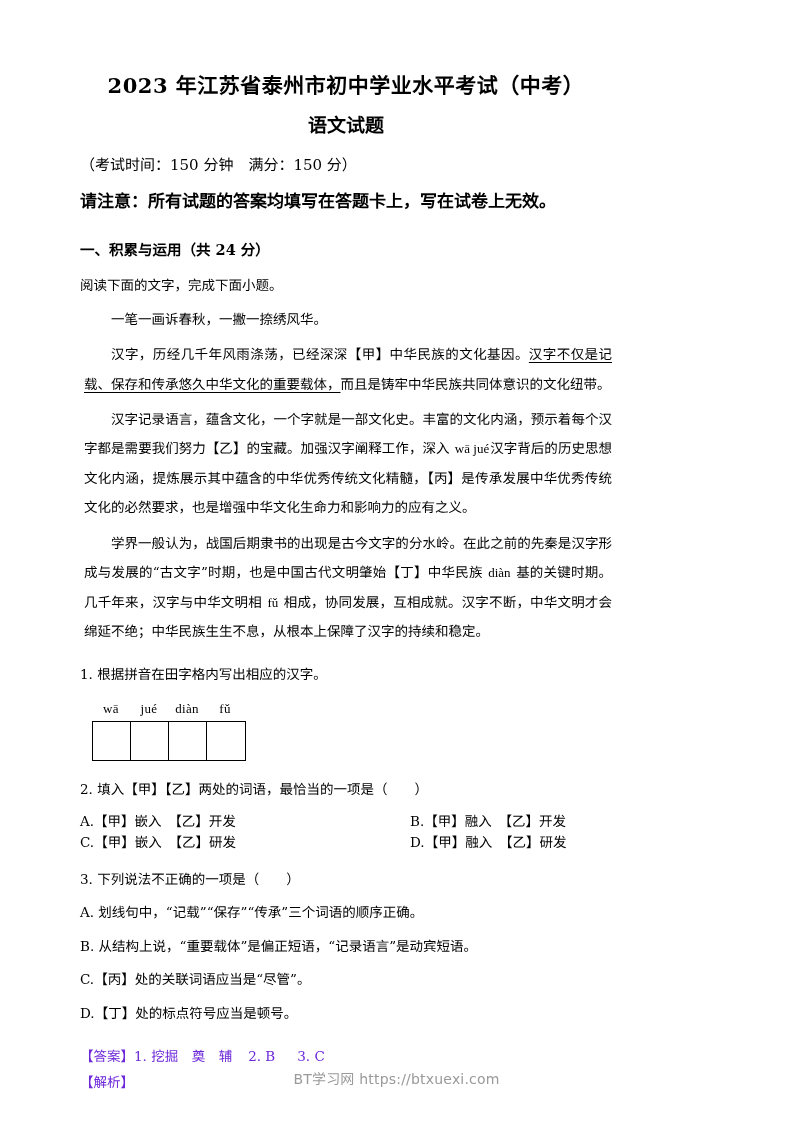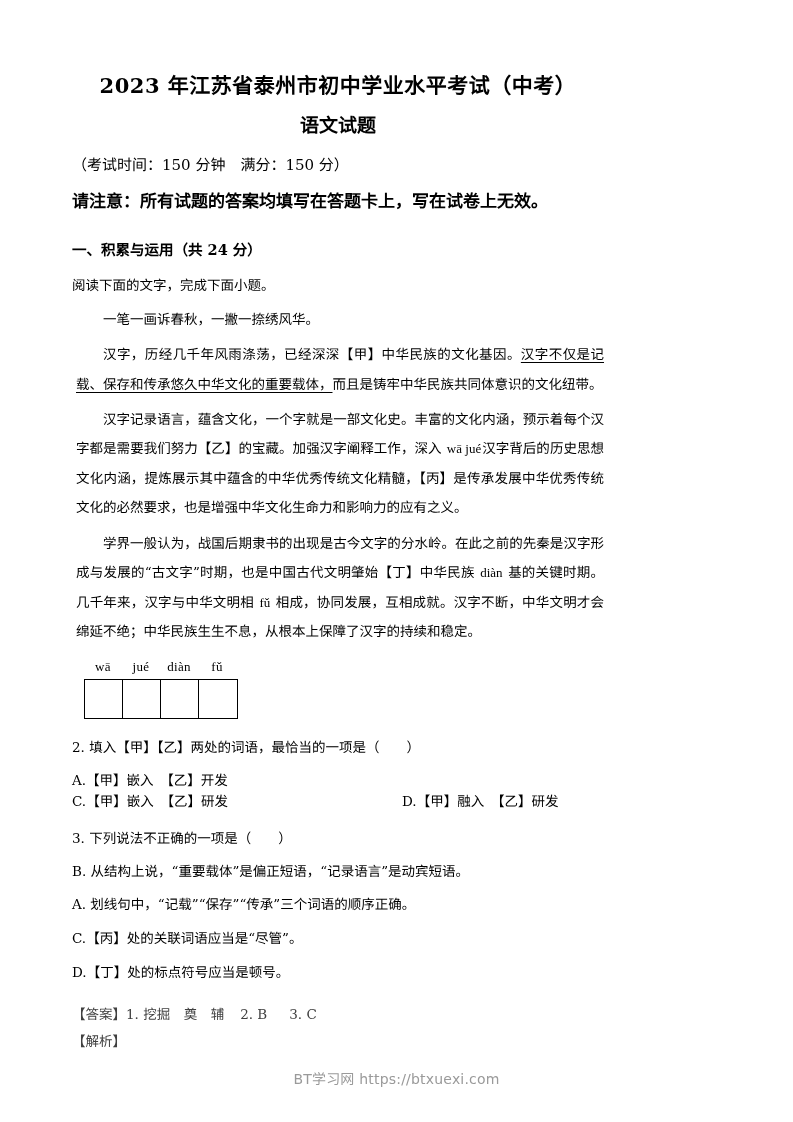--- a/index.html
+++ b/index.html
@@ -11,21 +11,21 @@
     width: 793px;
     height: 1122px;
     position: relative;
     font-family: "DejaVu Serif", "Liberation Serif", serif;
     color: #000000;
     overflow: hidden;
   }
 
   .page {
     position: absolute;
-    left: 4px; top: 0;
+    left: 12px; top: 0;
     width: 673px;
     height: 1122px;
     box-sizing: border-box;
     padding: 56px 73px 0 68px;
   }
 
   
   .title-main {
     text-align: center;
     font-size: 21px;
@@ -144,21 +144,21 @@
     height: 38px;
     flex: 0 0 38px;
     border-right: 1.6px solid #000;
     box-sizing: border-box;
   }
   .grid-cell:last-child { border-right: none; }
 
   
   .answer-block {
     margin: 18px 0 0 0;
-    color: #404040;
+    color: #6d28d9;
     font-size: 13.5px;
   }
   .answer-line {
     line-height: 1.95;
   }
   .ans-gap-1 { padding-left: 16px; }
   .ans-gap-2 { padding-left: 22px; }
 
   
   .footer {
@@ -193,50 +193,52 @@
   </div>
 
   <div class="para">
     <span>汉字记录语言，蕴含文化，一个字就是一部文化史。丰富的文化内涵，预示着每个汉字都是需要我们努力【乙】的宝藏。加强汉字阐释工作，深入 </span><span class="py">wā jué</span><span>汉字背后的历史思想文化内涵，提炼展示其中蕴含的中华优秀传统文化精髓，【丙】是传承发展中华优秀传统文化的必然要求，也是增强中华文化生命力和影响力的应有之义。</span>
   </div>
 
   <div class="para">
     <span>学界一般认为，战国后期隶书的出现是古今文字的分水岭。在此之前的先秦是汉字形成与发展的“古文字”时期，也是中国古代文明肇始【丁】中华民族 </span><span class="py">diàn</span><span> 基的关键时期。几千年来，汉字与中华文明相 </span><span class="py">fǔ</span><span> 相成，协同发展，互相成就。汉字不断，中华文明才会绵延不绝；中华民族生生不息，从根本上保障了汉字的持续和稳定。</span>
   </div>
 
+  <div class="q-stem">1. 根据拼音在田字格内写出相应的汉字。</div>
 
   <div class="pinyin-row">
     <span class="pinyin-cell">wā</span>
     <span class="pinyin-cell">jué</span>
     <span class="pinyin-cell">diàn</span>
     <span class="pinyin-cell">fǔ</span>
   </div>
 
   <div class="grid">
     <div class="grid-cell"></div>
     <div class="grid-cell"></div>
     <div class="grid-cell"></div>
     <div class="grid-cell"></div>
   </div>
 
   <div class="q-stem">2. 填入【甲】【乙】两处的词语，最恰当的一项是（　　）</div>
   <div class="opts-2col">
     <div class="opt-row">
       <span class="opt-col">A.【甲】嵌入　【乙】开发</span>
+      <span class="opt-col">B.【甲】融入　【乙】开发</span>
     </div>
     <div class="opt-row">
       <span class="opt-col">C.【甲】嵌入　【乙】研发</span>
       <span class="opt-col">D.【甲】融入　【乙】研发</span>
     </div>
   </div>
 
   <div class="q-stem tight">3. 下列说法不正确的一项是（　　）</div>
   <div class="opts-1col">
+    <div class="opt-line">A. 划线句中，“记载”“保存”“传承”三个词语的顺序正确。</div>
     <div class="opt-line">B. 从结构上说，“重要载体”是偏正短语，“记录语言”是动宾短语。</div>
-    <div class="opt-line">A. 划线句中，“记载”“保存”“传承”三个词语的顺序正确。</div>
     <div class="opt-line">C.【丙】处的关联词语应当是“尽管”。</div>
     <div class="opt-line">D.【丁】处的标点符号应当是顿号。</div>
   </div>
 
   <div class="answer-block">
     <div class="answer-line">
       <span>【答案】</span><span>1. </span><span>挖掘　奠　辅</span><span class="ans-gap-1">2. B</span><span class="ans-gap-2">3. C</span>
     </div>
     <div class="answer-line">【解析】</div>
   </div>

